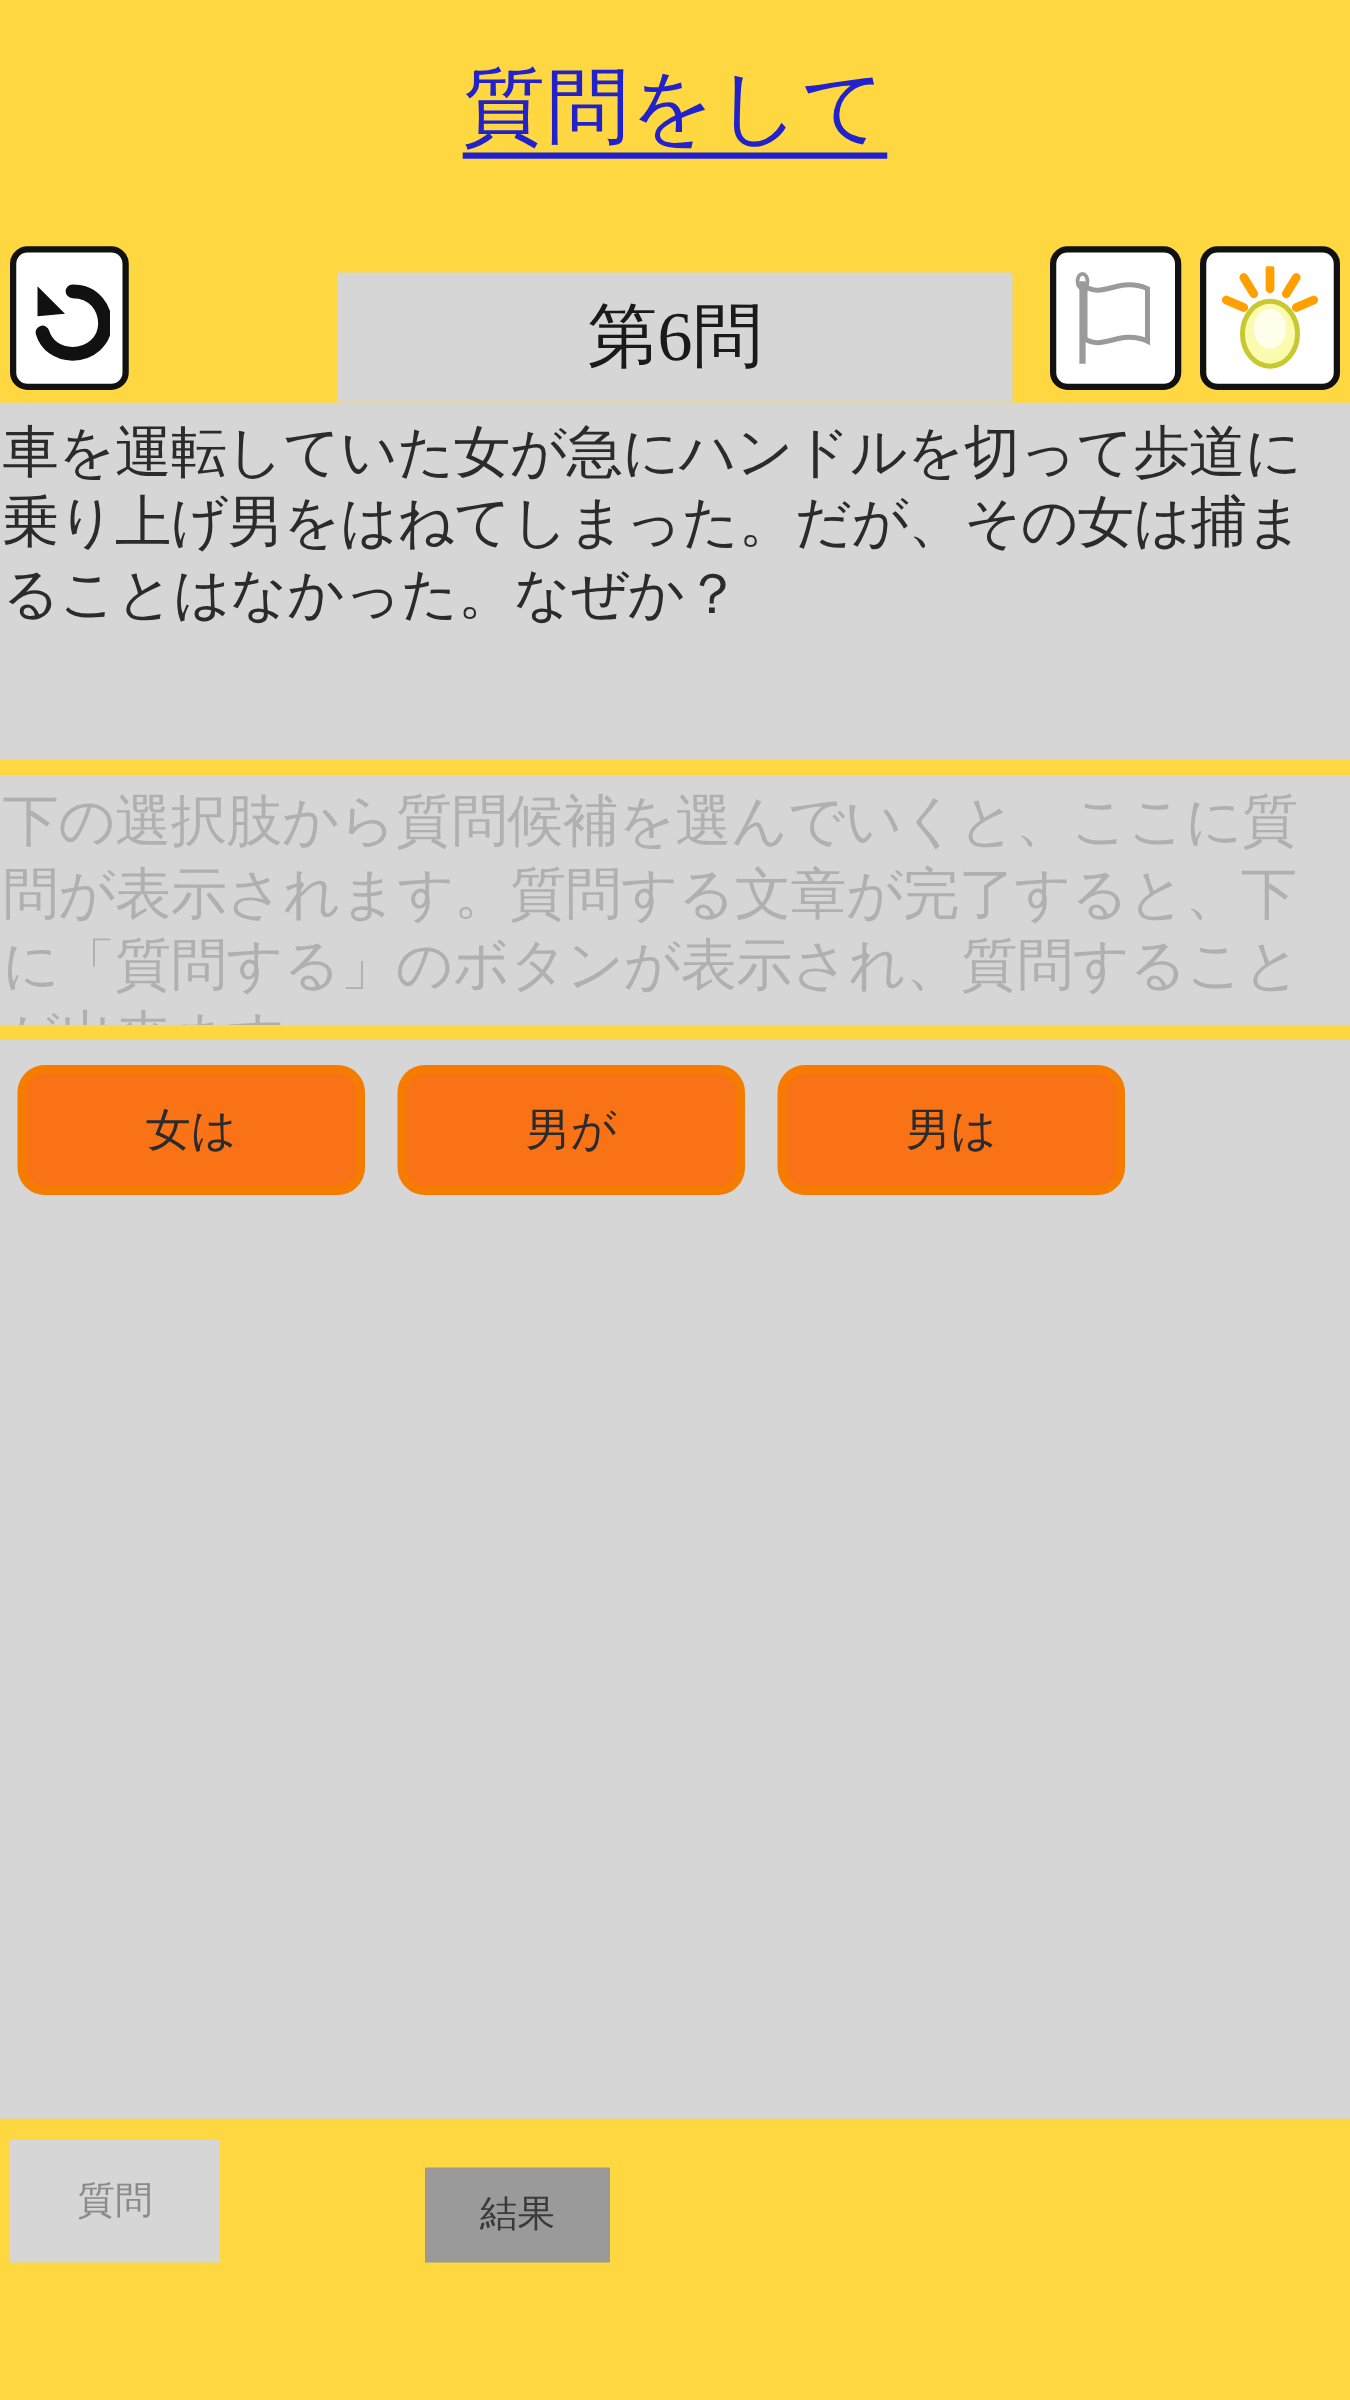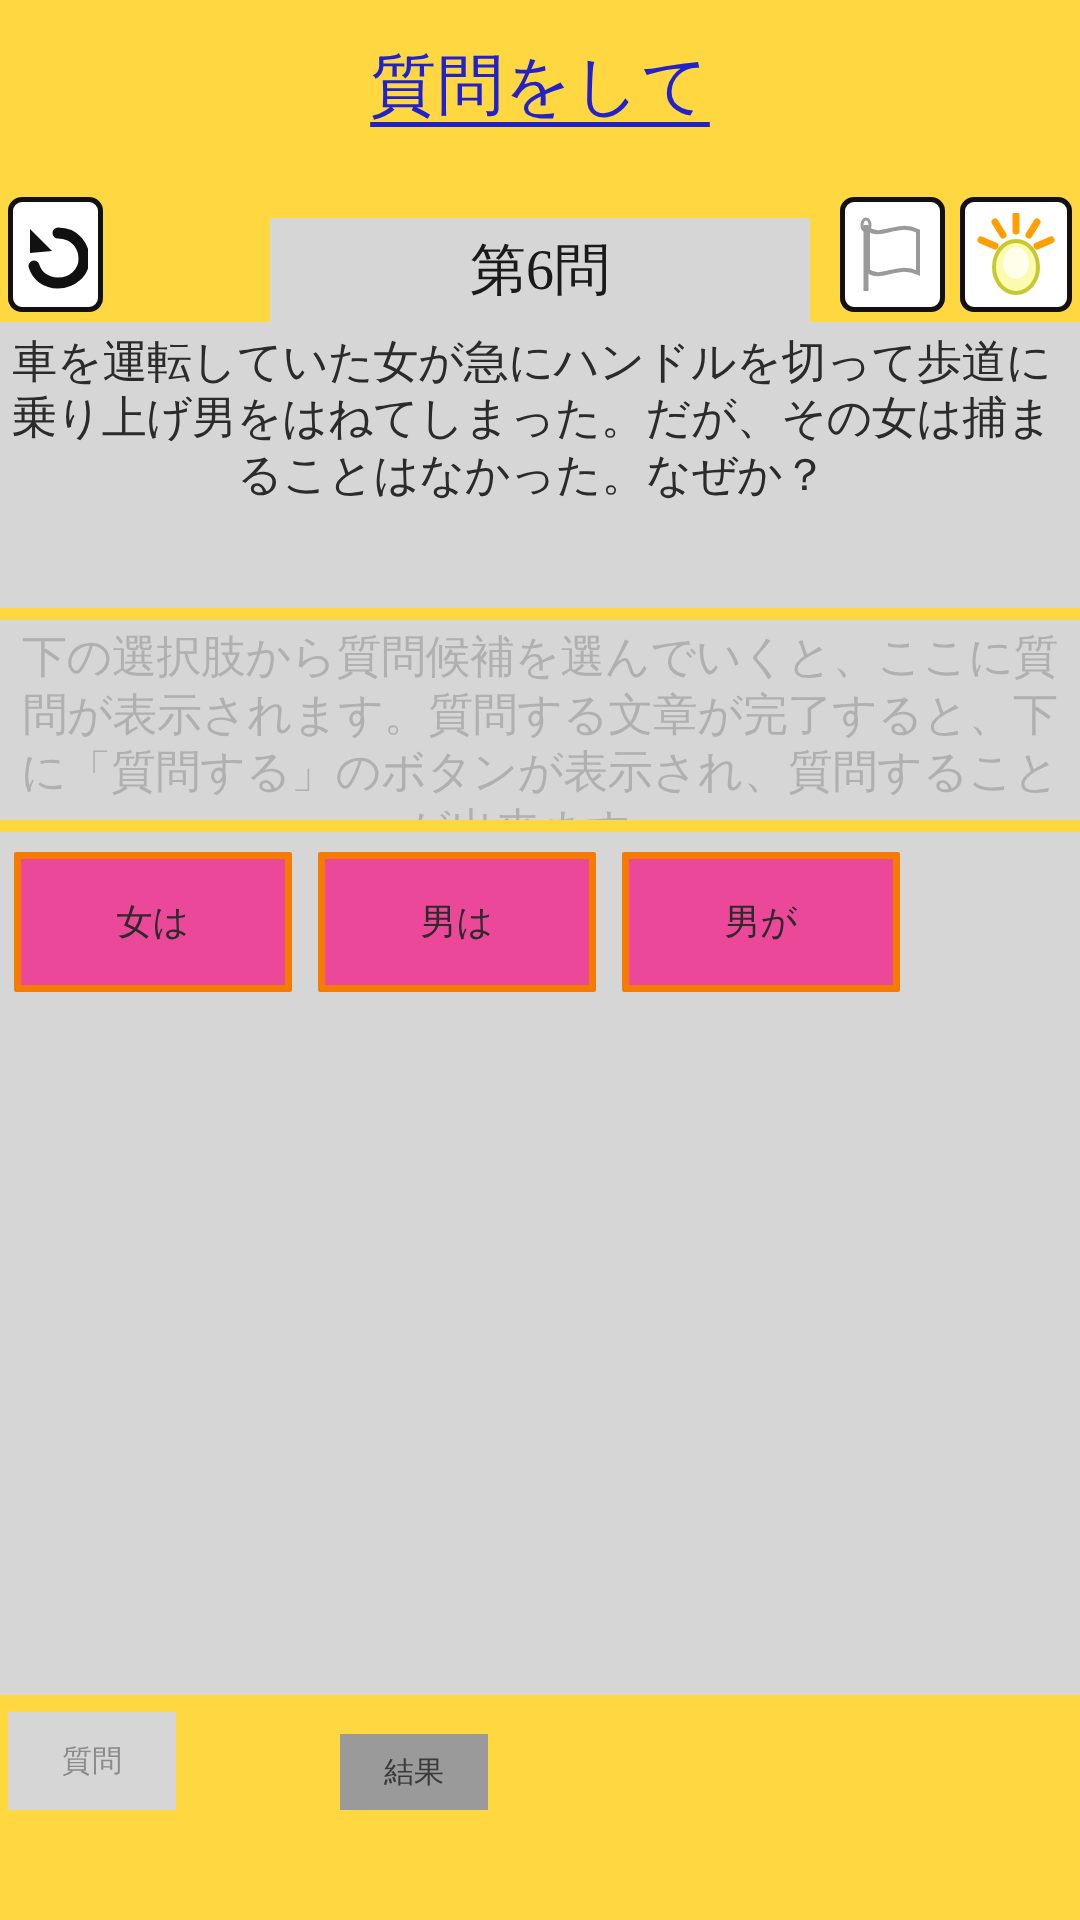--- a/index.html
+++ b/index.html
@@ -15,21 +15,20 @@
     background: #ffd740;
   }
 
   #app {
     position: relative;
     width: 1080px;
     height: 1920px;
     background: #ffd740;
     display: flex;
     flex-direction: column;
-    text-align: center;
   }
 
   
   .title-bar {
     height: 170px;
     background: #ffd740;
     display: flex;
     align-items: center;
     justify-content: center;
     flex: 0 0 auto;
@@ -127,25 +126,25 @@
     background: #d6d6d6;
     flex: 1 1 auto;
     padding: 20px 0 0 0;
     display: flex;
     flex-direction: row;
     flex-wrap: wrap;
     align-content: flex-start;
   }
 
   .choice-btn {
-    background: #ec4899;
+    background: #f97316;
     border: 7px solid #f57c00;
-    border-radius: 2px;
+    border-radius: 22px;
     width: 278px;
-    height: 140px;
+    height: 104px;
     margin: 0 12px 22px 14px;
     display: flex;
     align-items: center;
     justify-content: center;
     cursor: pointer;
   }
   .choice-label {
     font-size: 36px;
     color: #2b2b2b;
     line-height: 1;
@@ -243,24 +242,24 @@
     <div class="compose-placeholder">下の選択肢から質問候補を選んでいくと、ここに質問が表示されます。質問する文章が完了すると、下に「質問する」のボタンが表示され、質問することが出来ます。</div>
   </div>
 
   <div class="divider"></div>
 
   <div class="choices-panel">
     <div class="choice-btn">
       <span class="choice-label">女は</span>
     </div>
     <div class="choice-btn">
+      <span class="choice-label">男が</span>
+    </div>
+    <div class="choice-btn">
       <span class="choice-label">男は</span>
-    </div>
-    <div class="choice-btn">
-      <span class="choice-label">男が</span>
     </div>
   </div>
 
   <div class="tabbar">
     <div class="tab tab-active">
       <span class="tab-label">質問</span>
     </div>
     <div class="tab tab-inactive tab-3">
       <span class="tab-label">結果</span>
     </div>

